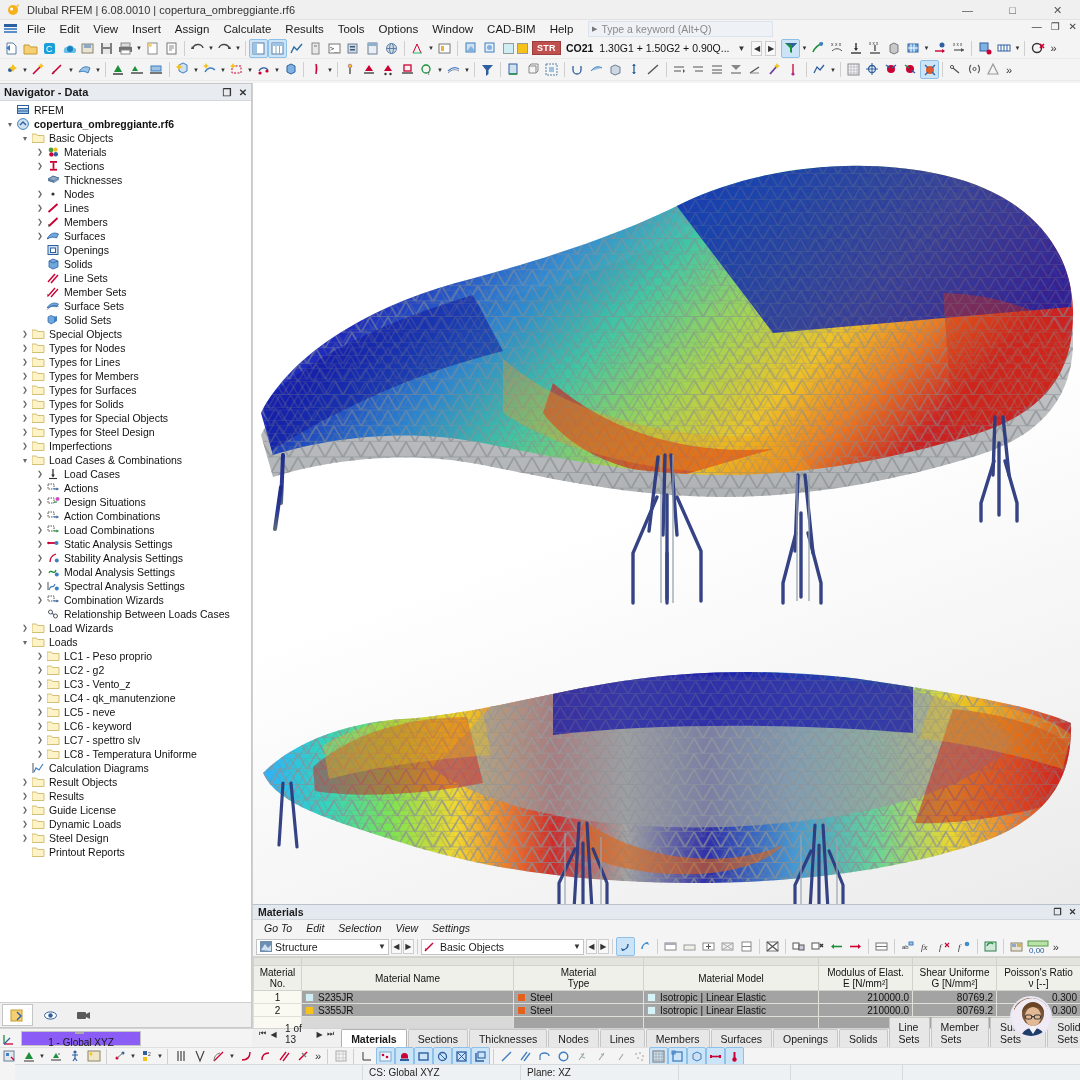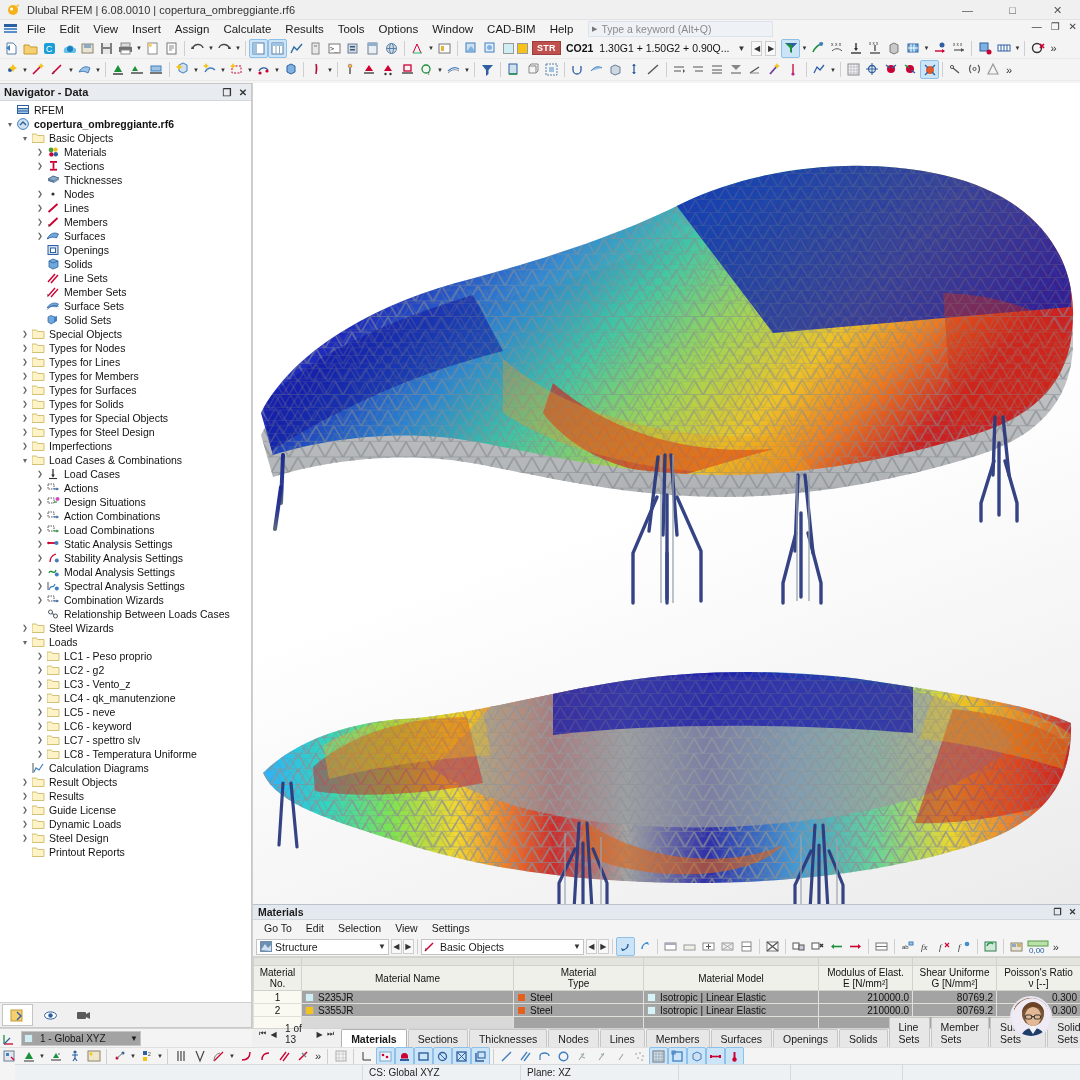--- a/index.html
+++ b/index.html
@@ -111,21 +111,21 @@
     display:flex; flex-direction:column;
   }
   .mat-title {
     height:15px; background:#e3e9ef; display:flex; align-items:center;
     padding-left:5px; font-size:10.5px; font-weight:bold; color:#1a1a1a;
     border-bottom:1px solid #d0d6dc;
   }
   .mat-title .sp { flex:1; }
   .mat-title .mt-btn { width:15px; text-align:center; font-size:9px; color:#333; }
   .mat-menu { height:17px; display:flex; align-items:center; padding-left:4px; background:#f4f4f4;}
-  .mat-menu .mi { padding:4px 7px; font-size:10.5px; line-height:15px; }
+  .mat-menu .mi { padding:4px 7px; font-size:10.5px; line-height:15px;font-style:italic; }
   .mat-tools { height:19px; display:flex; align-items:center; background:#f4f4f4; padding-left:3px; }
   .mcombo {
     height:16px; display:flex; align-items:center; background:#fff; border:1px solid #c4c4c4;
     font-size:10.5px; padding:0 2px; gap:3px;
   }
   .mcombo .cicon { width:13px; height:12px; display:flex; align-items:center;justify-content:center;}
   .mcombo .ctext { width:100px; }
   .mcombo .ctext.w2 { width:130px; }
   .mcombo .cchev { font-size:8px; color:#333; }
 
@@ -168,22 +168,22 @@
     background:#eef1f4; display:flex; align-items:center; font-size:10px; color:#222;
     border-top:1px solid #d6dade;
   }
   .sb-cell { border-right:1px solid #d6dade; height:16px; display:flex; align-items:center; padding:0 6px; }
 
   .leftbottom {
     position:absolute; left:0; bottom:32px; width:252px; height:20px; background:#f4f4f4;
     display:flex; align-items:center; border-top:1px solid #d4d4d4;
   }
   .cs-combo {
-    display:flex; align-items:center; height:15px; border:1px solid #c4c4c4; background:#a3a3a3;
-    font-size:10px; padding:0 2px; gap:3px; margin-left:2px; width:120px;
+    display:flex; align-items:center; height:15px; border:1px solid #c4c4c4; background:#8b5cf6;
+    font-size:10px; padding:0 2px; gap:3px; margin-left:2px; width:120px;flex-direction:column;
   }
 
   .avatar {
     position:absolute; right:28px; bottom:42px; width:42px; height:42px; border-radius:50%;
     overflow:hidden; border:2px solid #e9e6f2; z-index:40;
     background:radial-gradient(circle at 50% 32%, #d9b79a 0 28%, #8a5f3e 28% 52%, #f0ece8 52% 100%);
   }
   .avatar svg { display:block; }
 </style>
 </head>
@@ -1164,21 +1164,21 @@
           </span>
           <span class="tlabel">Relationship Between Loads Cases</span>
         </div>
         <div class="trow">
           <span class="exp" style="margin-left: 19px; font-size: 7px;">❯</span>
           <span class="ticon">
             <svg width="13" height="12" viewBox="0 0 13 12">
               <path d="M0 2h4.5l1 1.5H12v7H0z" fill="#fdf3c6" stroke="#c9b25c" stroke-width=".8"></path>
             </svg>
           </span>
-          <span class="tlabel">Steel Wizards</span>
+          <span class="tlabel">Load Wizards</span>
         </div>
         <div class="trow">
           <span class="exp" style="margin-left: 19px;">▾</span>
           <span class="ticon">
             <svg width="13" height="12" viewBox="0 0 13 12">
               <path d="M0 2h4.5l1 1.5H12v7H0z" fill="#fdf3c6" stroke="#c9b25c" stroke-width=".8"></path>
             </svg>
           </span>
           <span class="tlabel">Loads</span>
         </div>

